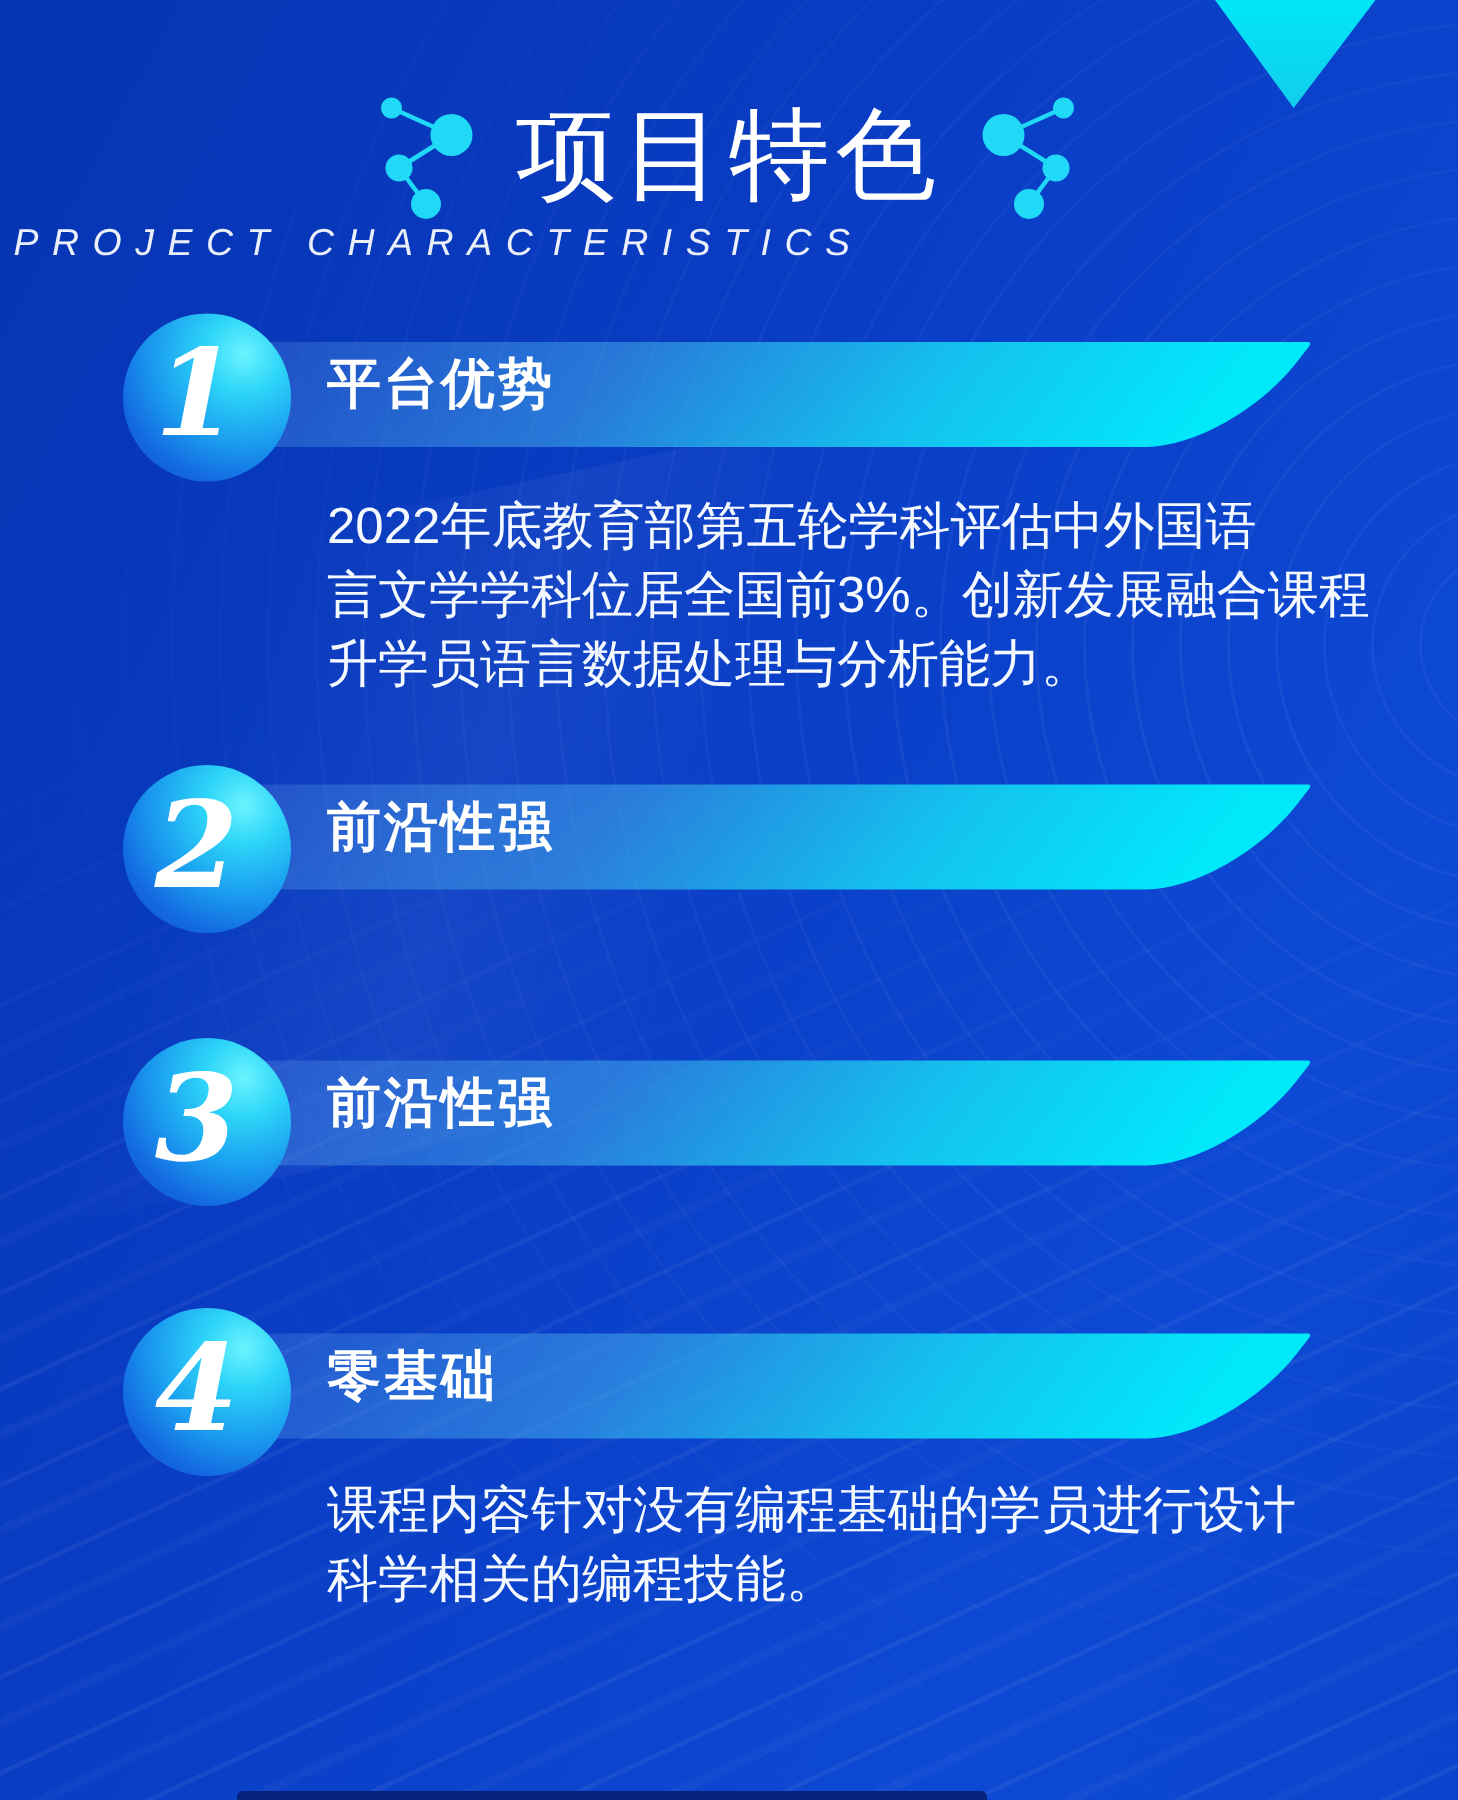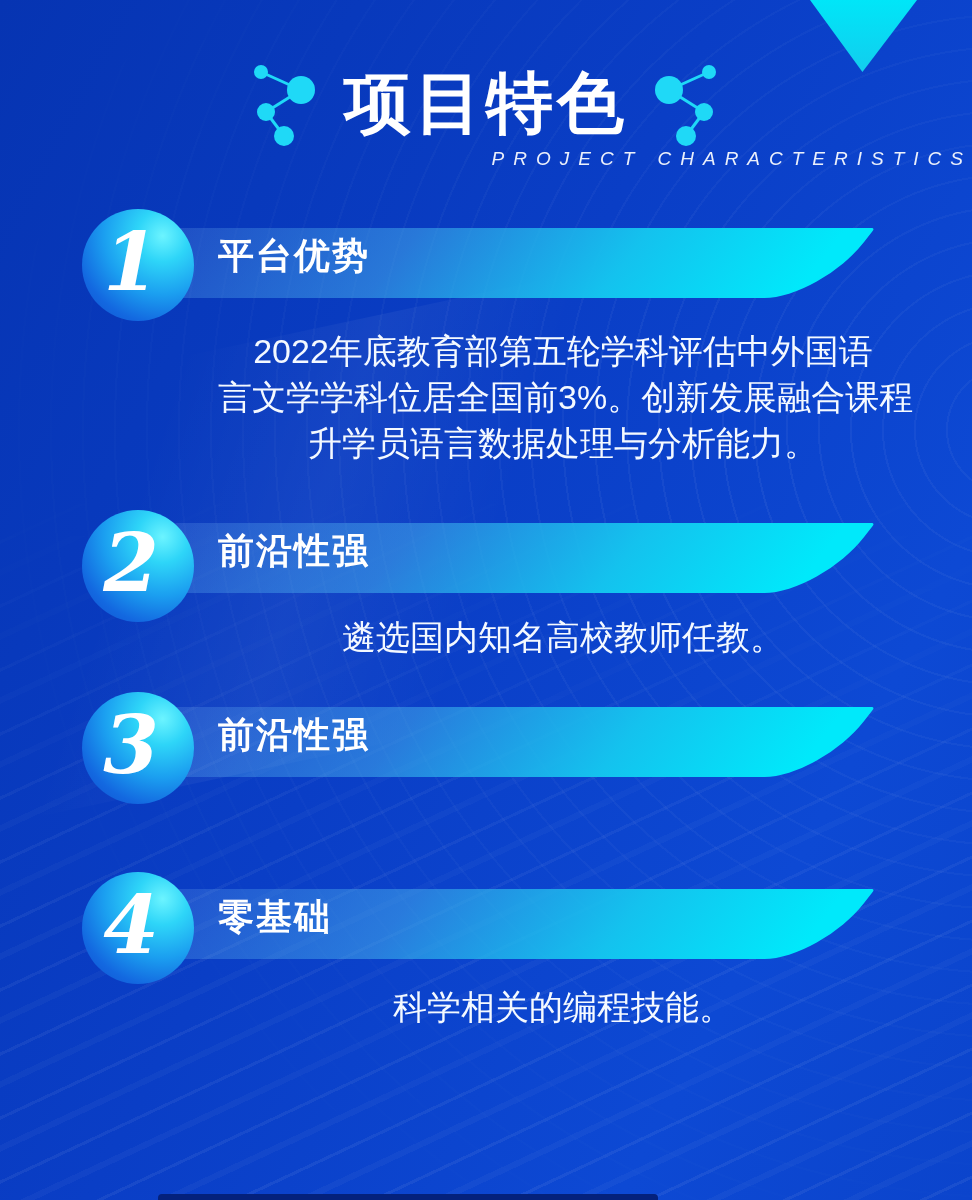--- a/index.html
+++ b/index.html
@@ -46,26 +46,26 @@
   }
   
   .bottom-sliver{
     position:absolute;left:158px;top:1194px;width:500px;height:6px;
     background:#04217c;border-radius:4px 4px 0 0;
   }
 
   
   .title{
     position:absolute;left:0;top:58px;width:972px;text-align:center;
-    color:#ffffff;font-size:67px;font-weight:700;letter-spacing:4px;
+    color:#ffffff;font-size:67px;font-weight:400;letter-spacing:4px;
     font-family:"Liberation Sans","DejaVu Sans",sans-serif;
   }
   .subtitle{
-    position:absolute;left:0;top:148px;width:972px;text-align:right;
-    color:rgba(255,255,255,0.92);font-size:19px;font-style:italic;font-weight:300;
+    position:absolute;left:0;top:148px;width:972px;text-align:left;
+    color:rgba(255,255,255,0.92);font-size:25px;font-style:italic;font-weight:300;
     letter-spacing:9px;text-indent:9px;
   }
   .mol{position:absolute;top:60px;width:74px;height:88px;}
   .mol.left{left:248px;}
   .mol.right{left:648px;transform:scaleX(-1);}
 
   
   .sphere{
     position:absolute;left:82px;width:112px;height:112px;border-radius:50%;
     background:radial-gradient(circle at 72% 24%,#6cf4ff 0%,#2ed5f8 22%,#1b9ff0 50%,#1368e0 75%,#0f4ecb 100%);
@@ -90,21 +90,21 @@
   }
   .bar-title{
     position:absolute;left:218px;width:600px;height:56px;
     display:flex;align-items:center;
     color:#ffffff;font-size:36px;font-weight:bold;letter-spacing:2px;
   }
   .body-text{
     position:absolute;left:218px;width:690px;
     color:#f4f9ff;font-size:34px;line-height:46px;font-weight:400;
   }
-  .body-text div{white-space:nowrap;text-align:center;}
+  .body-text div{white-space:nowrap;}
 
   svg .node{fill:#1fd9f7;}
   svg .edge{stroke:#1fd9f7;stroke-width:3;}
 </style>
 </head>
 <body>
 
 <div class="poster">
   <div class="ripples"></div>
   <div class="soft-band"></div>
@@ -146,31 +146,29 @@
     <div>2022年底教育部第五轮学科评估中外国语</div>
     <div>言文学学科位居全国前3%。创新发展融合课程</div>
     <div>升学员语言数据处理与分析能力。</div>
   </div>
 
   <div class="bar" style="top:523px"></div>
   <div class="bar-title" style="top:523px">前沿性强</div>
   <div class="sphere" style="top:510px">
     <span class="num">2</span>
   </div>
-  <div class="body-text" style="top:614px">
-    <div>遴选国内知名高校教师任教。</div>
-  </div>
 
   <div class="bar" style="top:707px"></div>
   <div class="bar-title" style="top:707px">前沿性强</div>
   <div class="sphere" style="top:692px">
     <span class="num">3</span>
   </div>
 
   <div class="bar" style="top:889px"></div>
   <div class="bar-title" style="top:889px">零基础</div>
   <div class="sphere" style="top:872px">
     <span class="num">4</span>
   </div>
   <div class="body-text" style="top:984px">
+    <div>课程内容针对没有编程基础的学员进行设计</div>
     <div>科学相关的编程技能。</div>
   </div>
 </div>
 
 </body></html>

